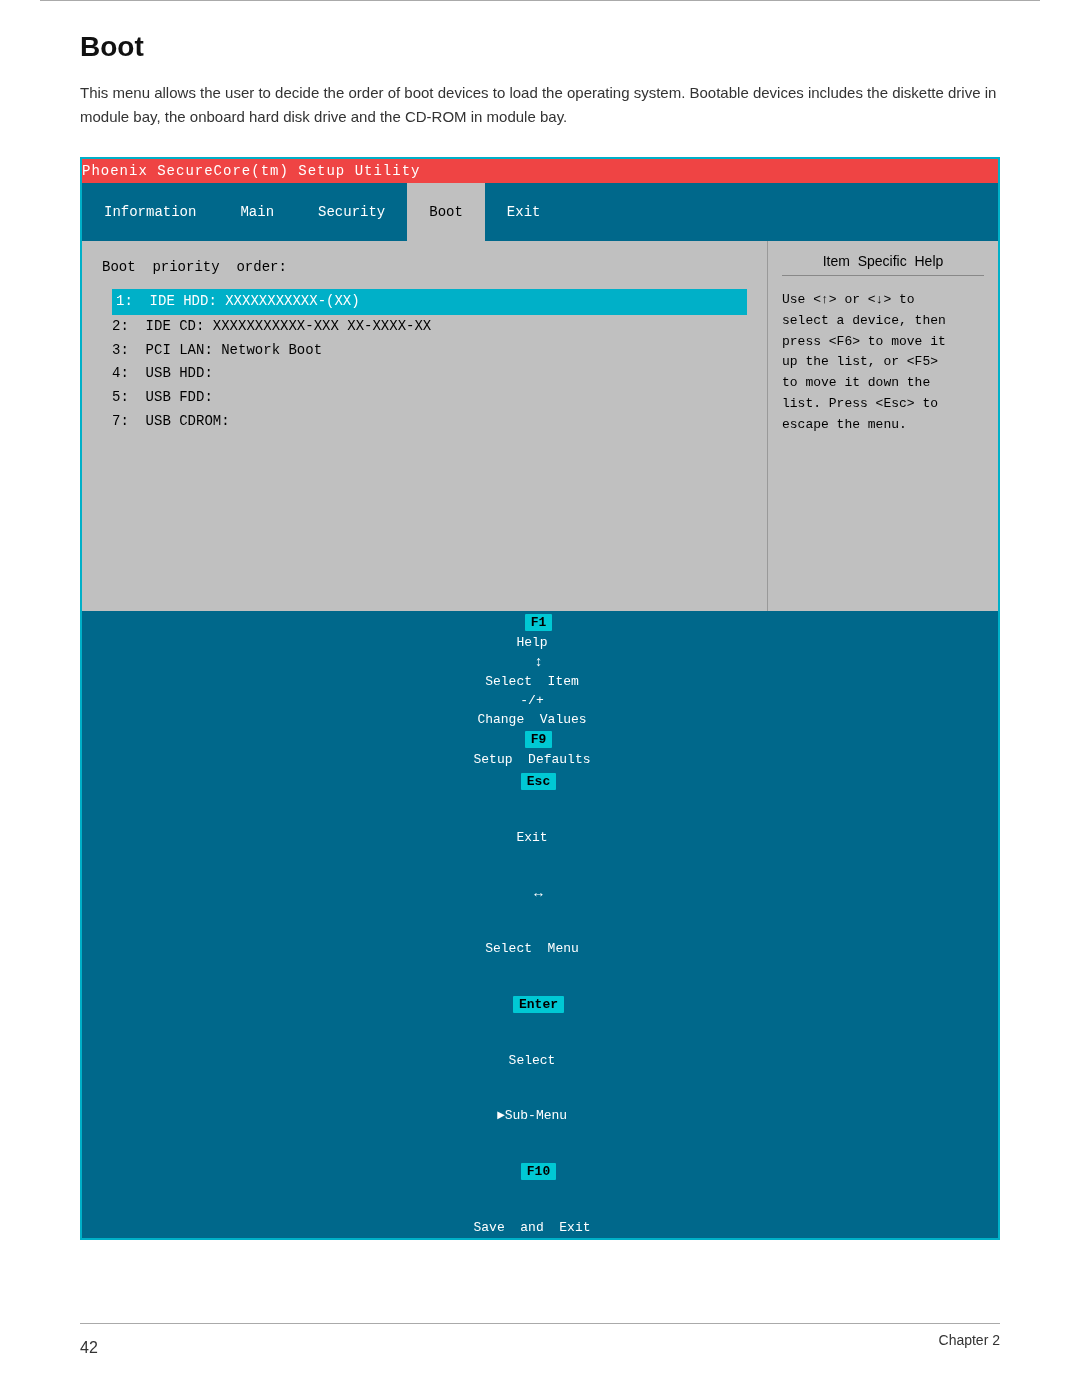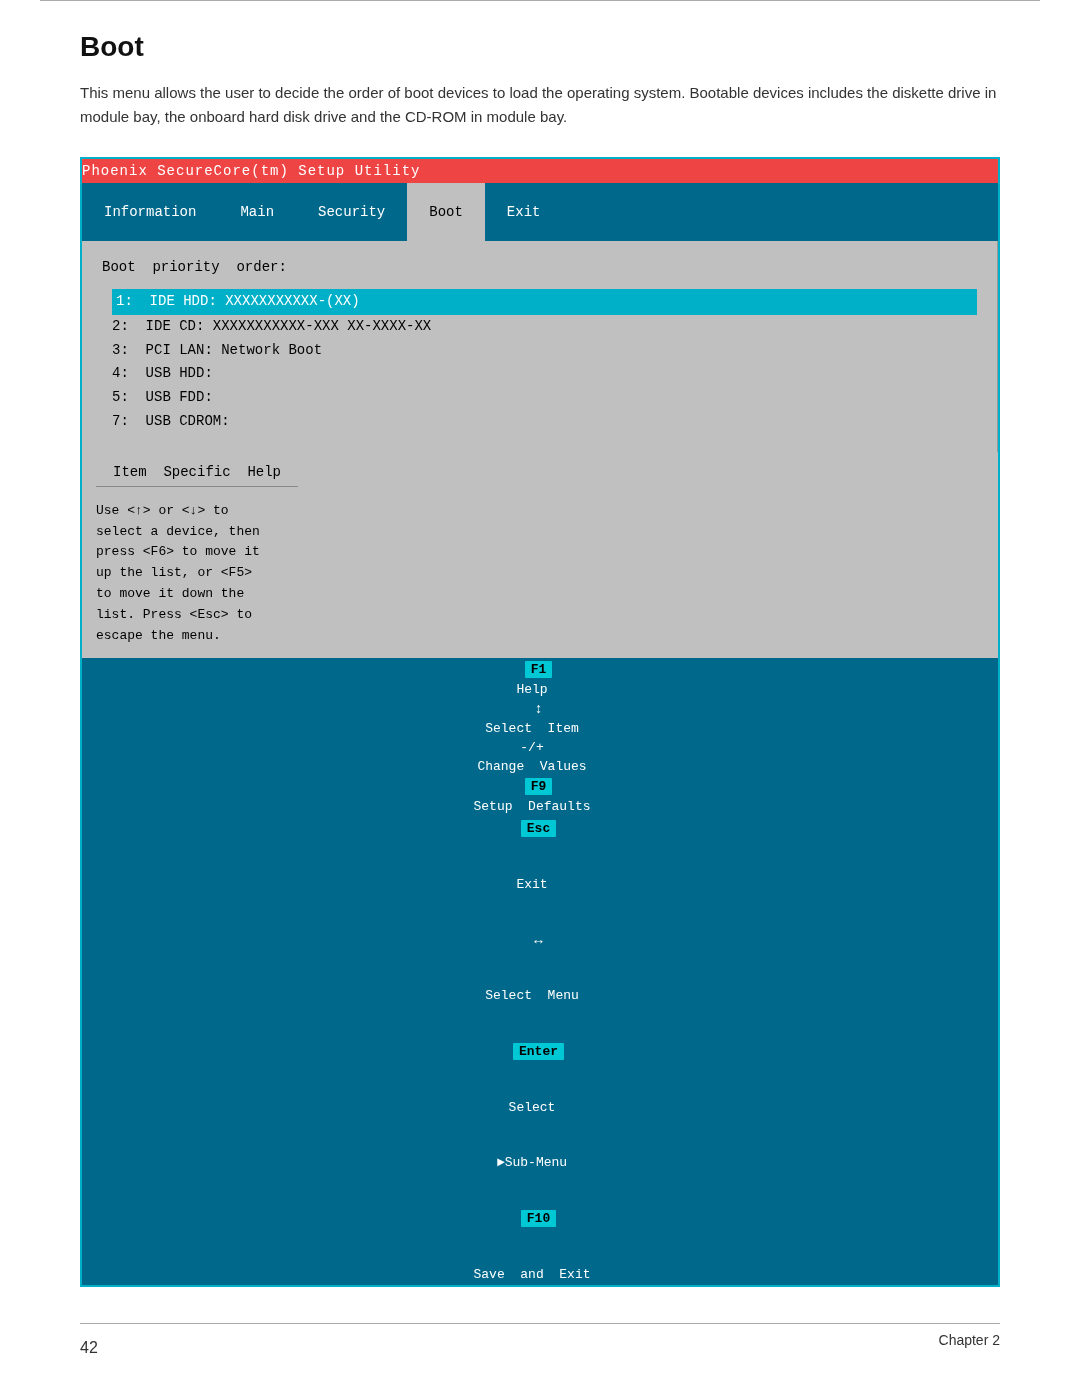--- a/index.html
+++ b/index.html
@@ -70,21 +70,20 @@
     }
 
     .bios-nav-item.active {
       background: #c0c0c0;
       color: #000000;
     }
 
     
     .bios-main {
       display: flex;
-      flex-direction: column;
       min-height: 370px;
     }
 
     
     .bios-left {
       flex: 1;
       padding: 18px 20px;
       background: #c0c0c0;
       border-right: 1px solid #999;
     }
@@ -112,21 +111,21 @@
     }
 
     
     .bios-right {
       width: 230px;
       padding: 12px 14px;
       background: #c0c0c0;
     }
 
     .bios-help-title {
-      font-family: Liberation Mono, monospace;
+      font-family: Liberation Sans, sans-serif;
       font-size: 14px;
       color: #000;
       margin-bottom: 14px;
       text-align: center;
       border-bottom: 1px solid #888;
       padding-bottom: 6px;
     }
 
     .bios-help-text {
       font-family: 'Courier New', Courier, monospace;

